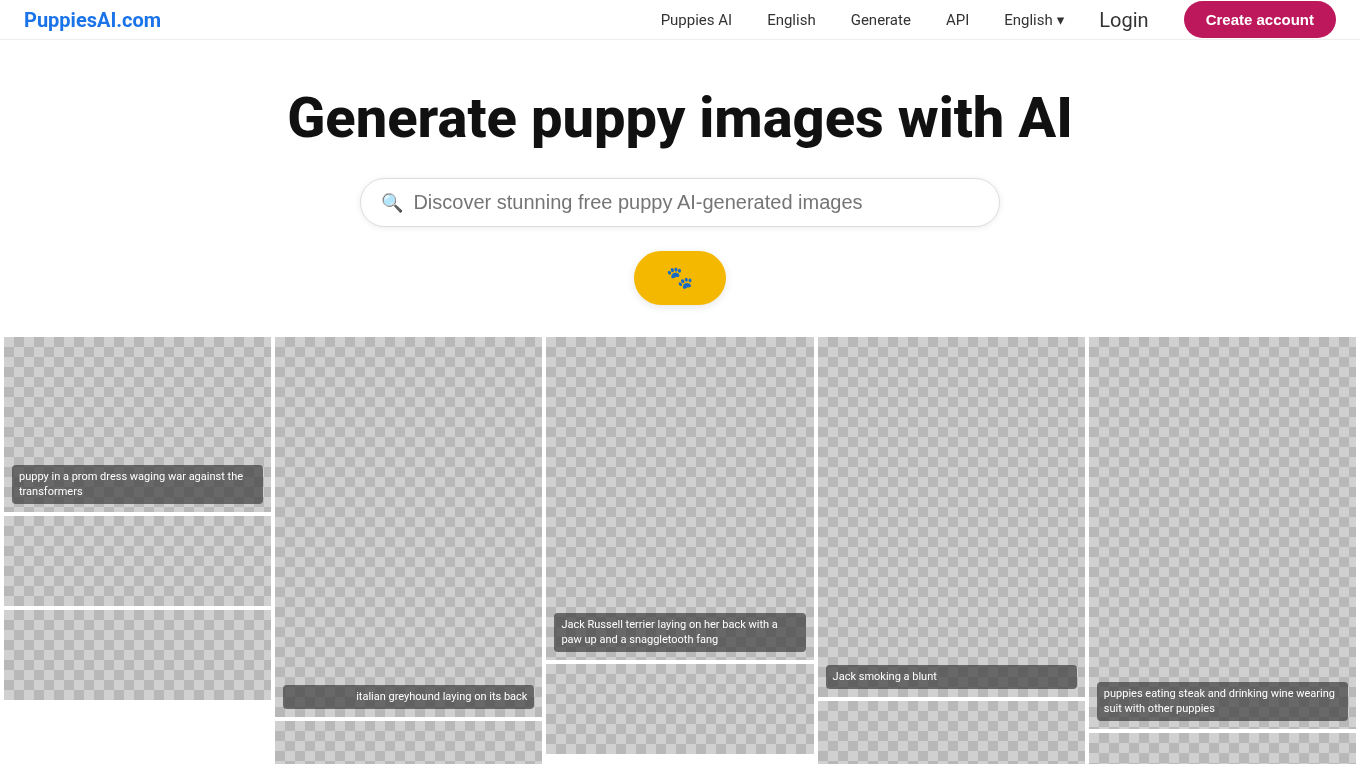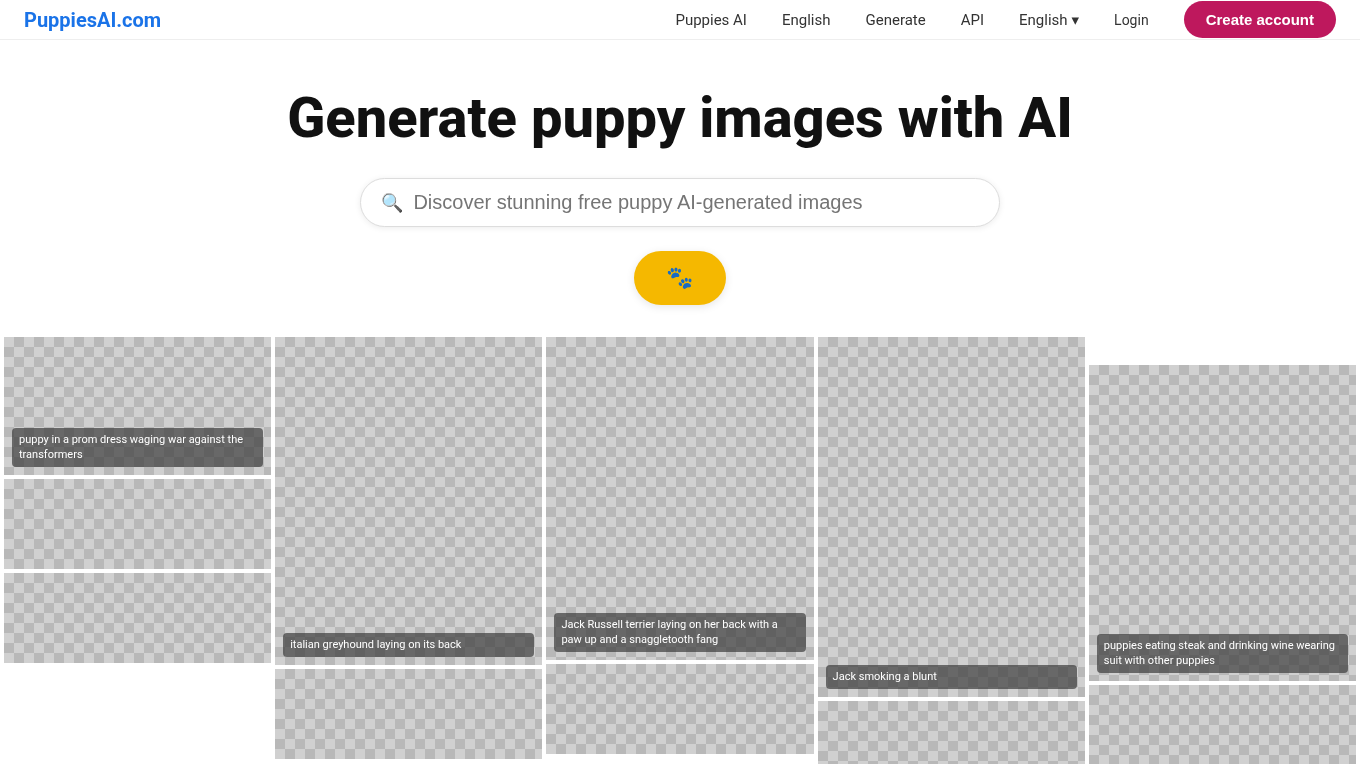--- a/index.html
+++ b/index.html
@@ -20,21 +20,21 @@
     .nav-links {
       display: flex; align-items: center; gap: 35px; margin-left: 24px;
     }
     .nav-link {
       font-size: 15px; color: #333; cursor: pointer; text-decoration: none;
     }
     .nav-lang {
       display: flex; align-items: center; gap: 4px; font-size: 15px; color: #333; cursor: pointer;
     }
     .nav-login {
-      font-size: 14px; color: #333; cursor: pointer;
+      font-size: 20px; color: #333; cursor: pointer;
     }
     .nav-cta {
       background: #be185d; color: #fff; border: none; border-radius: 24px;
       padding: 10px 22px; font-size: 15px; font-weight: 600; cursor: pointer;
     }
 
     
     .hero {
       text-align: center;
       padding: 48px 24px 32px;
@@ -128,43 +128,43 @@
     <span class="search-icon">🔍</span>
     <input class="search-input" type="text" placeholder="Discover stunning free puppy AI-generated images" style="">
   </div>
   <button class="create-btn">
     <span class="paw-icon">🐾</span>
   </button>
 </section>
 
 <div class="gallery" id="gallery-container">
 <div class="gallery-col">
-      <div class="gallery-item checker" style="height: 138px;">
+      <div class="gallery-item checker" style="height: 175px;">
         <div class="img-caption">puppy in a prom dress waging war against the transformers</div>
       </div>
       <div class="gallery-item checker" style="height: 90px;"></div>
       <div class="gallery-item checker" style="height: 90px;"></div>
     </div>
     <div class="gallery-col">
-      <div class="gallery-item checker" style="height: 328px;">
+      <div class="gallery-item checker" style="height: 380px; text-align: right;">
         <div class="img-caption">italian greyhound laying on its back</div>
       </div>
       <div class="gallery-item checker" style="height: 90px;"></div>
     </div>
     <div class="gallery-col">
       <div class="gallery-item checker" style="height: 323px;">
         <div class="img-caption">Jack Russell terrier laying on her back with a paw up and a snaggletooth fang</div>
       </div>
       <div class="gallery-item checker" style="height: 90px;"></div>
     </div>
     <div class="gallery-col">
       <div class="gallery-item checker" style="height: 360px;">
         <div class="img-caption">Jack smoking a blunt</div>
       </div>
       <div class="gallery-item checker" style="height: 90px;"></div>
     </div>
     <div class="gallery-col">
-      <div class="gallery-item checker" style="height: 316px; margin-top: 28px;">
+      <div class="gallery-item checker" style="height: 392px;">
         <div class="img-caption">puppies eating steak and drinking wine wearing suit with other puppies</div>
       </div>
       <div class="gallery-item checker" style="height: 90px;"></div>
     </div>
   </div>
 
 </body></html>

